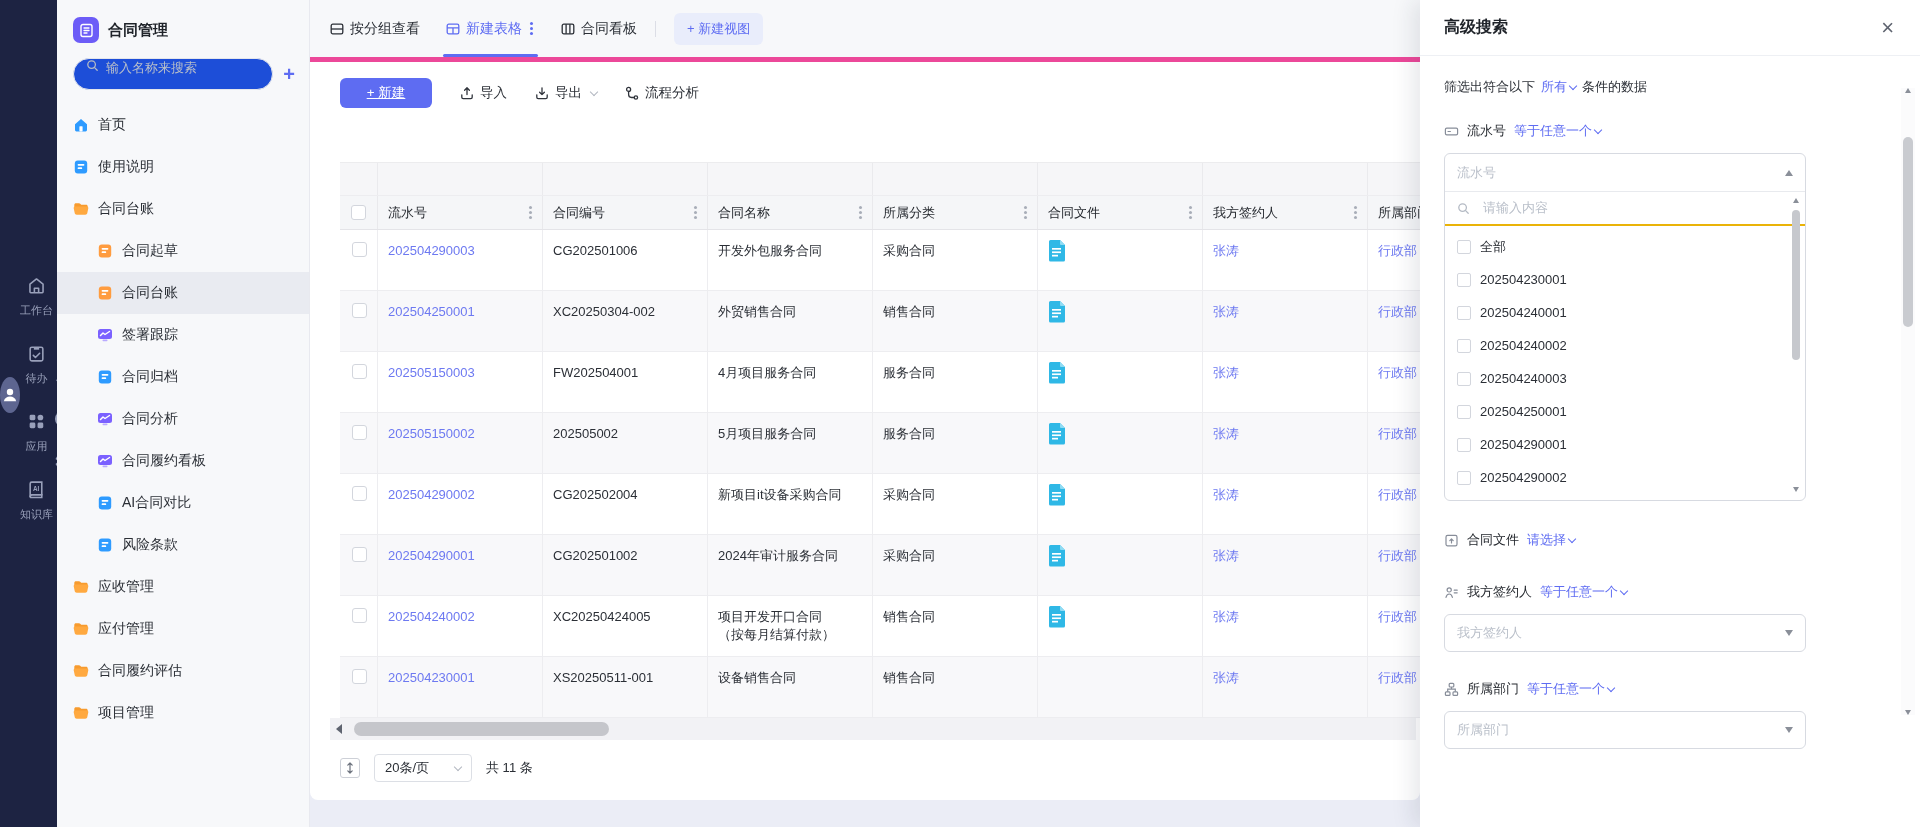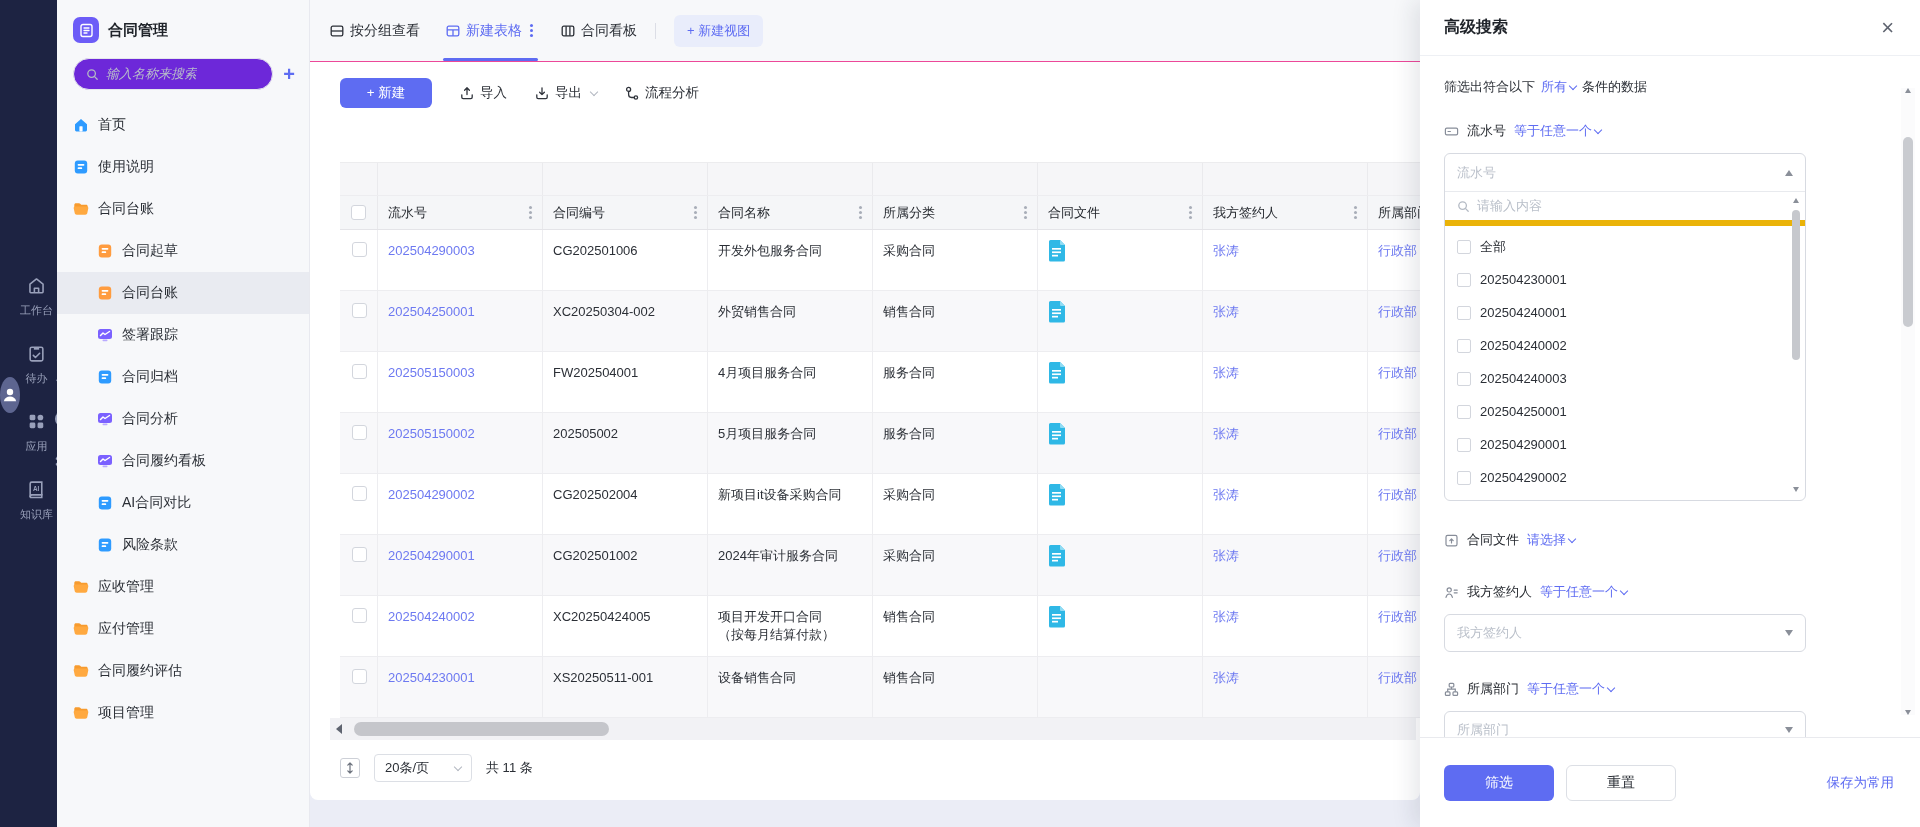--- a/index.html
+++ b/index.html
@@ -12,46 +12,46 @@
   .rail-item { display:flex; flex-direction:column; align-items:center; gap:4px; margin-bottom:26px; }
   .rail-label { font-size:11px; color:#99a0ba; white-space:nowrap; }
   .rail-spacer { flex:1; }
   .rail-bitem { margin-top:18px; display:flex; align-items:center; justify-content:center; }
 
   
   .sidebar { width:253px; flex:none; background:#f7f8fa; border-right:1px solid #e8e9ef; position:relative; padding-top:14px; }
   .sb-head { display:flex; align-items:center; gap:9px; padding:0 16px; height:32px; font-size:15px; font-weight:bold; color:#1f2329; }
   .app-icon { width:26px; height:26px; border-radius:7px; background:#6c5cf7; display:flex; align-items:center; justify-content:center; flex:none; }
   .sb-search { display:flex; align-items:center; gap:10px; padding:12px 14px 0 16px; }
-  .search-box { flex:1; height:32px; background:#6d28d9; border:1px solid #e4e6ec; border-radius:16px; display:flex; align-items:center; gap:7px; padding:0 12px;font-style:italic; }
+  .search-box { flex:1; height:32px; background:#1d4ed8; border:1px solid #e4e6ec; border-radius:16px; display:flex; gap:7px; padding:0 12px; }
   .ph { color:#b9bfc9; font-size:13px; white-space:nowrap; overflow:hidden; }
   .sb-add { color:#5E6CF2; font-size:20px; font-weight:bold; line-height:1; }
   .sb-nav { margin-top:14px; }
   .sb-item { height:42px; display:flex; align-items:center; gap:9px; padding-left:16px; font-size:14px; color:#2b2f36; }
   .sb-item.lvl1 { padding-left:40px; }
   .sb-item.selected { background:#e9ebf1; }
   .sb-ic { display:flex; align-items:center; flex:none; }
   .sb-footer { position:absolute; bottom:0; left:0; right:0; height:52px; border-top:1px solid #e7e8ee; background:#f7f8fa; display:flex; align-items:center; gap:9px; padding-left:18px; font-size:14px; color:#2b2f36; }
 
   
   .main { flex:1; min-width:0; display:flex; flex-direction:column; background:#ebedf6; }
-  .tabbar { height:62px; flex:none; background:#f7f8fa; border-bottom:1px solid #ec4899; display:flex; align-items:center; padding-left:20px; }
+  .tabbar { height:62px; flex:none; background:#f7f8fa; border-bottom:5px solid #ec4899; display:flex; align-items:center; padding-left:20px; }
   .tabs { display:flex; align-items:center; gap:26px; height:100%; }
   .tab { display:flex; align-items:center; gap:6px; font-size:14px; color:#2b2f36; height:100%; position:relative; }
   .tab.active { color:#5E6CF2; }
   .tab.active::after { content:''; position:absolute; left:-3px; right:-3px; bottom:0; height:3px; border-radius:2px; background:#5E6CF2; }
   .tab-ic { display:flex; align-items:center; }
   .vdots { display:inline-block; width:3px; height:3px; border-radius:50%; background:#a8adb8; box-shadow:0 -5px 0 #a8adb8, 0 5px 0 #a8adb8; margin:0 2px; }
   .vdots.accent { background:#5E6CF2; box-shadow:0 -5px 0 #5E6CF2, 0 5px 0 #5E6CF2; }
   .tab-divider { width:1px; height:16px; background:#dcdee6; margin:0 18px; }
   .new-view { background:#e9edfb; color:#5E6CF2; font-size:13px; padding:7px 13px; border-radius:6px; white-space:nowrap; }
 
   .content { background:#fff; height:738px; flex:none; position:relative; overflow:hidden; border-radius:0 0 8px 8px; }
   .toolbar { display:flex; align-items:center; gap:28px; padding:16px 0 0 30px; height:46px; }
-  .btn-new { width:92px; height:30px; background:#5E6CF2; color:#fff; border:none; border-radius:6px; font-size:13.5px; font-family:inherit; display:flex; align-items:center; justify-content:center; }
+  .btn-new { width:92px; height:30px; background:#5E6CF2; color:#fff; border:none; border-radius:6px; font-size:13.5px; font-family:inherit; display:flex; align-items:center; justify-content:center;text-decoration:underline; }
   .tool-item { display:flex; align-items:center; gap:6px; font-size:13.5px; color:#2b2f36; }
   .chev { display:inline-block; width:6px; height:6px; border-right:1.4px solid currentColor; border-bottom:1.4px solid currentColor; transform:rotate(45deg); margin:-3px 0 0 3px; }
   .chev.gray { color:#b2b7c1; }
 
   .table-wrap { margin:54px 0 0 30px; width:1238px; }
   .gband, .thead, .trow { display:flex; }
   .gband { height:33px; background:#f6f6f8; border-top:1px solid #ececee; }
   .gband > div { border-right:1px solid #eaeaed; }
   .thead { height:35px; background:#f5f6f8; border-top:1px solid #ededf0; border-bottom:1px solid #e4e4e8; }
   .hcell { display:flex; align-items:center; padding:0 8px 0 10px; font-size:13px; color:#1f2329; border-right:1px solid #e9e9ec; }
@@ -88,21 +88,21 @@
   .cond-label { display:flex; align-items:center; gap:8px; font-size:13px; color:#1f2329; }
   .f-ic { display:flex; align-items:center; }
   .select { margin-top:13px; width:362px; height:38px; border:1px solid #d7dae1; border-radius:6px; background:#fff; display:flex; align-items:center; justify-content:space-between; padding:0 12px; font-size:13px; }
   .tri-up { width:0; height:0; border-left:4.5px solid transparent; border-right:4.5px solid transparent; border-bottom:6px solid #8a8f99; }
   .tri-down { width:0; height:0; border-left:4.5px solid transparent; border-right:4.5px solid transparent; border-top:6px solid #8a8f99; }
   .tri-up.sm { border-left-width:3.5px; border-right-width:3.5px; border-bottom-width:5px; }
   .tri-down.sm { border-left-width:3.5px; border-right-width:3.5px; border-top-width:5px; }
 
   .combo { margin-top:13px; width:362px; border:1px solid #d7dae1; border-radius:6px; background:#fff; position:relative; }
   .combo-select { height:38px; display:flex; align-items:center; justify-content:space-between; padding:0 12px; border-bottom:1px solid #e8eaee; }
-  .combo-search { height:34px; display:flex; align-items:center; gap:7px; padding:0 12px; border-bottom:6px solid #eab308; }
+  .combo-search { height:34px; display:flex; align-items:center; gap:13px; padding:0 12px; border-bottom:2px solid #eab308; }
   .options { padding:4px 0 6px; }
   .opt { height:33px; display:flex; align-items:center; gap:9px; padding-left:12px; font-size:13px; color:#2b2f36; }
   .in-sb { position:absolute; right:3px; top:44px; bottom:8px; width:12px; display:flex; flex-direction:column; align-items:center; }
   .in-thumb { width:8px; height:150px; background:#c6c8cd; border-radius:4px; margin-top:7px; }
   .in-sb .btm { margin-top:auto; }
 
   .mt26 { margin-top:26px; } .mt30 { margin-top:30px; } .mt34 { margin-top:34px; } .mt28 { margin-top:28px; }
 
   .panel-footer { position:absolute; bottom:0; left:0; right:0; height:90px; background:#fff; border-top:1px solid #e9eaee; display:flex; align-items:center; gap:12px; padding:0 26px 0 24px; z-index:3; }
   .btn-filter { width:110px; height:36px; background:#5E6CF2; color:#fff; border:none; border-radius:6px; font-size:14px; font-family:inherit; }
@@ -749,24 +749,19 @@
           <span>等于任意一个</span>
           <span class="chev"></span>
         </span>
     </div>
     <div class="select">
       <span class="ph">所属部门</span>
       <span class="tri-down"></span>
     </div>
   </div>
 
-  <div class="panel-footer">
-    <button class="btn-filter">筛选</button>
-    <button class="btn-reset">重置</button>
-    <span class="save-link">保存为常用</span>
-  </div>
 
   <div class="panel-sb">
     <span class="tri-up sm"></span>
     <span class="thumb"></span>
     <span class="tri-down sm btm"></span>
   </div>
 </aside>
 
 </body></html>

